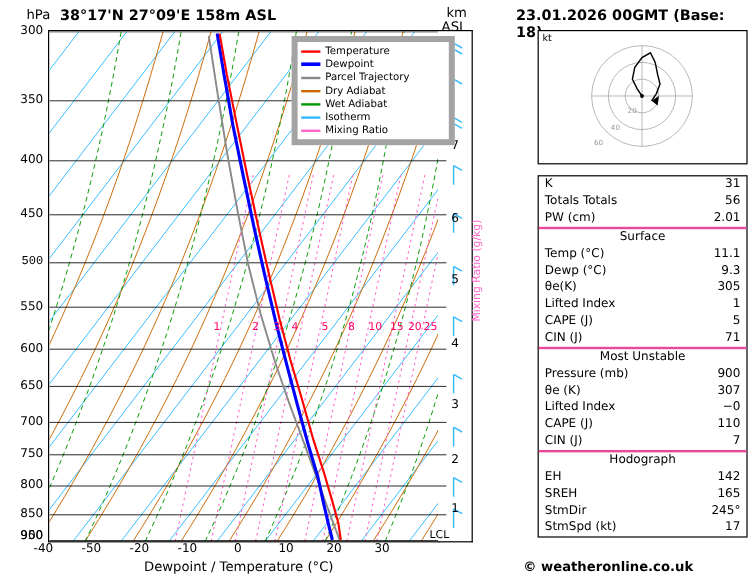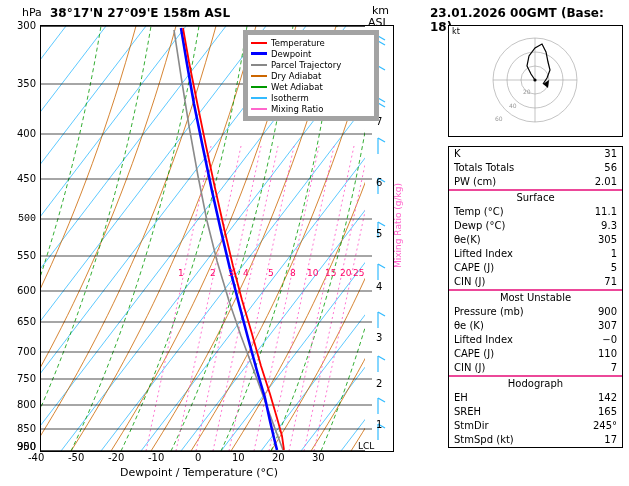--- a/index.html
+++ b/index.html
@@ -366,13 +366,14 @@
           <span>StmDir</span>
           <span>245°</span>
         </div>
       <div class="row">
           <span>StmSpd (kt)</span>
           <span>17</span>
         </div>
     </div>
   </div>
 
+  <div class="abs" id="footer">© weatheronline.co.uk</div>
 </div>
 
 </body></html>

